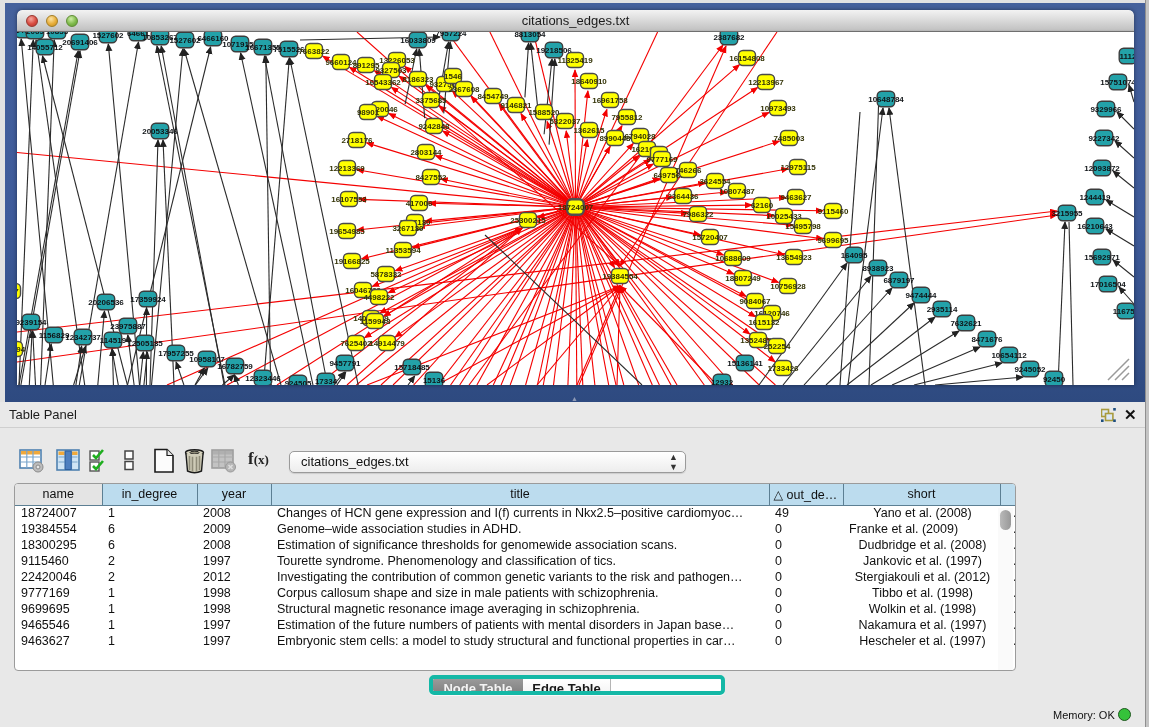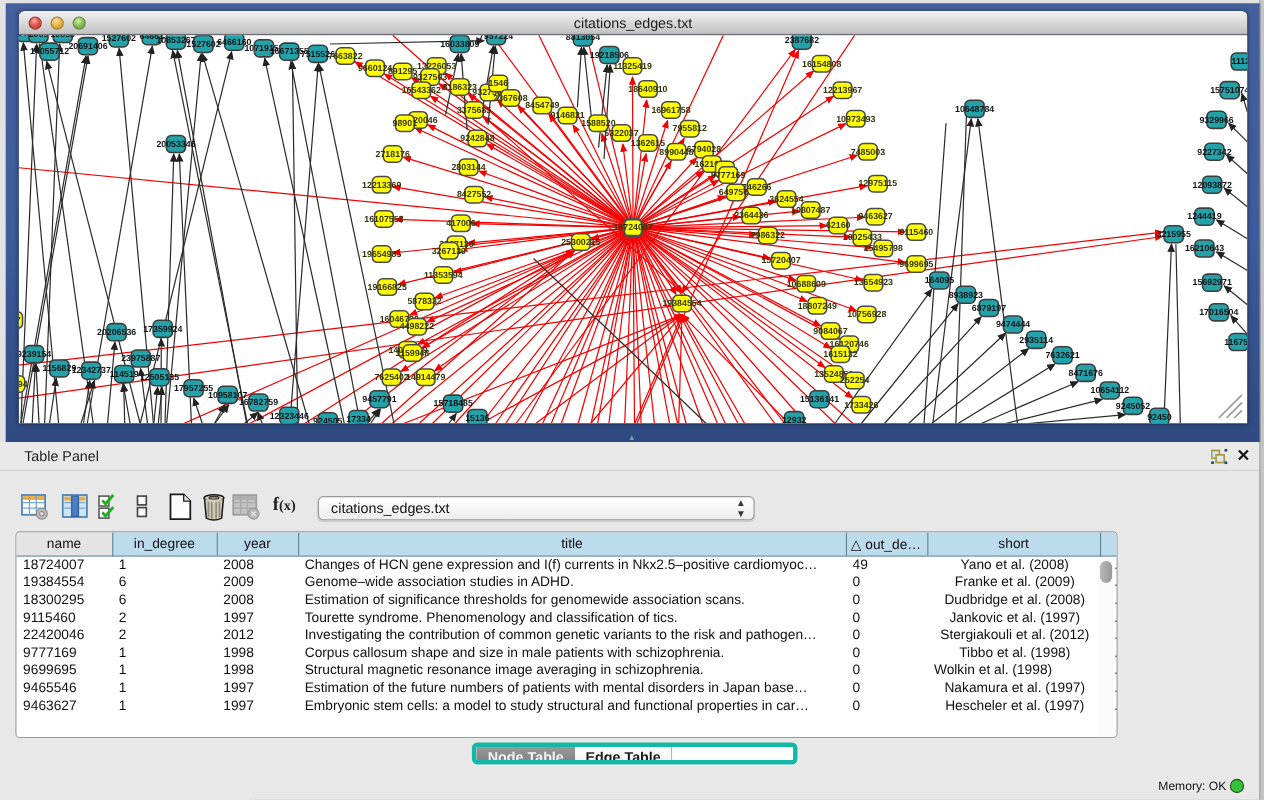--- a/index.html
+++ b/index.html
@@ -23,21 +23,21 @@
   text-align:center; font-size:13px; color:#1c1c1c; line-height:21px; }
 .tl { position:absolute; top:5px; width:12px; height:12px; border-radius:50%; }
 #tl-r { left:9px; background:radial-gradient(circle at 4px 3px,#f4a8a0,#d84b40 55%,#b23730); border:1px solid #99352e;}
 #tl-y { left:29px; background:radial-gradient(circle at 4px 3px,#fce3a3,#e7ad39 55%,#c28d22); border:1px solid #a37d24;}
 #tl-g { left:49px; background:radial-gradient(circle at 4px 3px,#cdeda6,#7fba4b 55%,#5f9c35); border:1px solid #5f8c35;}
 #canvas { position:relative; width:1117px; height:353px; background:#ffffff; }
 
 
 #tpanel { position:absolute; left:0; top:402px; width:1145px; height:325px; background:#e8e8e8; }
 #tp-head { position:relative; height:26px; background:#e9e9e9; border-bottom:1px solid #cfcfcf;
-  font-size:13px; color:#1c1c1c; line-height:26px; padding-left:22px; }
+  font-size:13px; color:#1c1c1c; line-height:26px; padding-left:9px; }
 #tp-float { position:absolute; left:1101px; top:6px; width:15px; height:14px; }
 #tp-close { position:absolute; left:1124px; top:4px; font-size:15px; font-weight:bold; color:#111; line-height:18px;}
 
 #toolbar { position:absolute; left:0; top:40px; width:1145px; height:40px; }
 .tbi { position:absolute; top:6px; }
 #combo { position:absolute; left:289px; top:9px; width:397px; height:22px;
   border:1px solid #9a9a9a; border-radius:5px; background:linear-gradient(#ffffff,#ededed);
   font-size:13px; color:#111; line-height:20px; padding-left:11px;
   box-shadow:0 1px 1px rgba(0,0,0,.12); }
 #combo .updn { position:absolute; right:7px; top:0px; font-size:9px; color:#333; line-height:10px; }
@@ -665,21 +665,21 @@
               <td>49</td>
               <td style="text-align:center">Yano et al. (2008)</td>
               <td>5.3E–5</td>
             </tr>
 <tr>
               <td>19384554</td>
               <td>6</td>
               <td>2009</td>
               <td>Genome–wide association studies in ADHD.</td>
               <td>0</td>
-              <td style="text-align:center">Franke et al. (2009)</td>
+              <td style="">Franke et al. (2009)</td>
               <td>5.6E–5</td>
             </tr>
 <tr>
               <td>18300295</td>
               <td>6</td>
               <td>2008</td>
               <td>Estimation of significance thresholds for genomewide association scans.</td>
               <td>0</td>
               <td style="text-align:center">Dudbridge et al. (2008)</td>
               <td>5.9E–5</td>
@@ -710,21 +710,21 @@
               <td>0</td>
               <td style="text-align:center">Tibbo et al. (1998)</td>
               <td>5.3E–5</td>
             </tr>
 <tr>
               <td>9699695</td>
               <td>1</td>
               <td>1998</td>
               <td>Structural magnetic resonance image averaging in schizophrenia.</td>
               <td>0</td>
-              <td style="">Wolkin et al. (1998)</td>
+              <td style="text-align:center">Wolkin et al. (1998)</td>
               <td>5.3E–5</td>
             </tr>
 <tr>
               <td>9465546</td>
               <td>1</td>
               <td>1997</td>
               <td>Estimation of the future numbers of patients with mental disorders in Japan base…</td>
               <td>0</td>
               <td style="text-align:center">Nakamura et al. (1997)</td>
               <td>5.3E–5</td>

